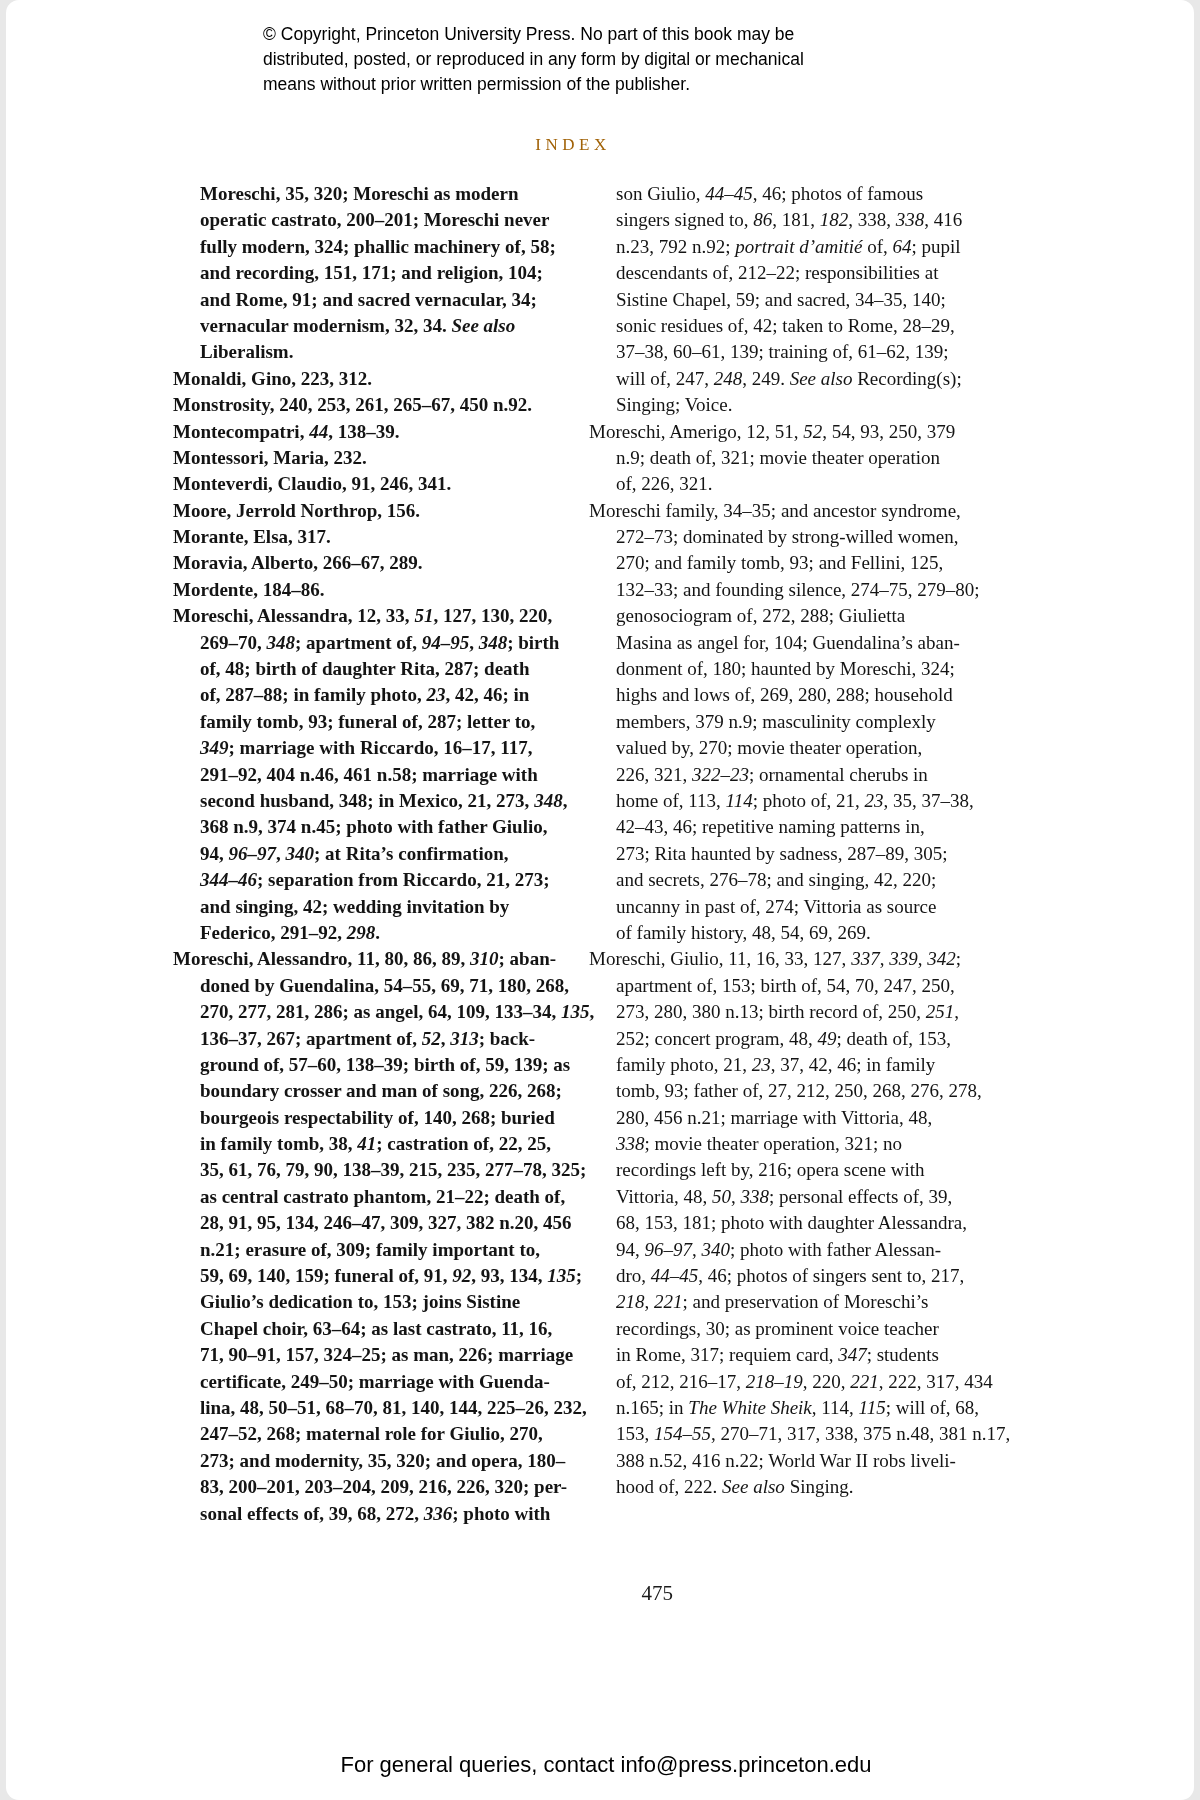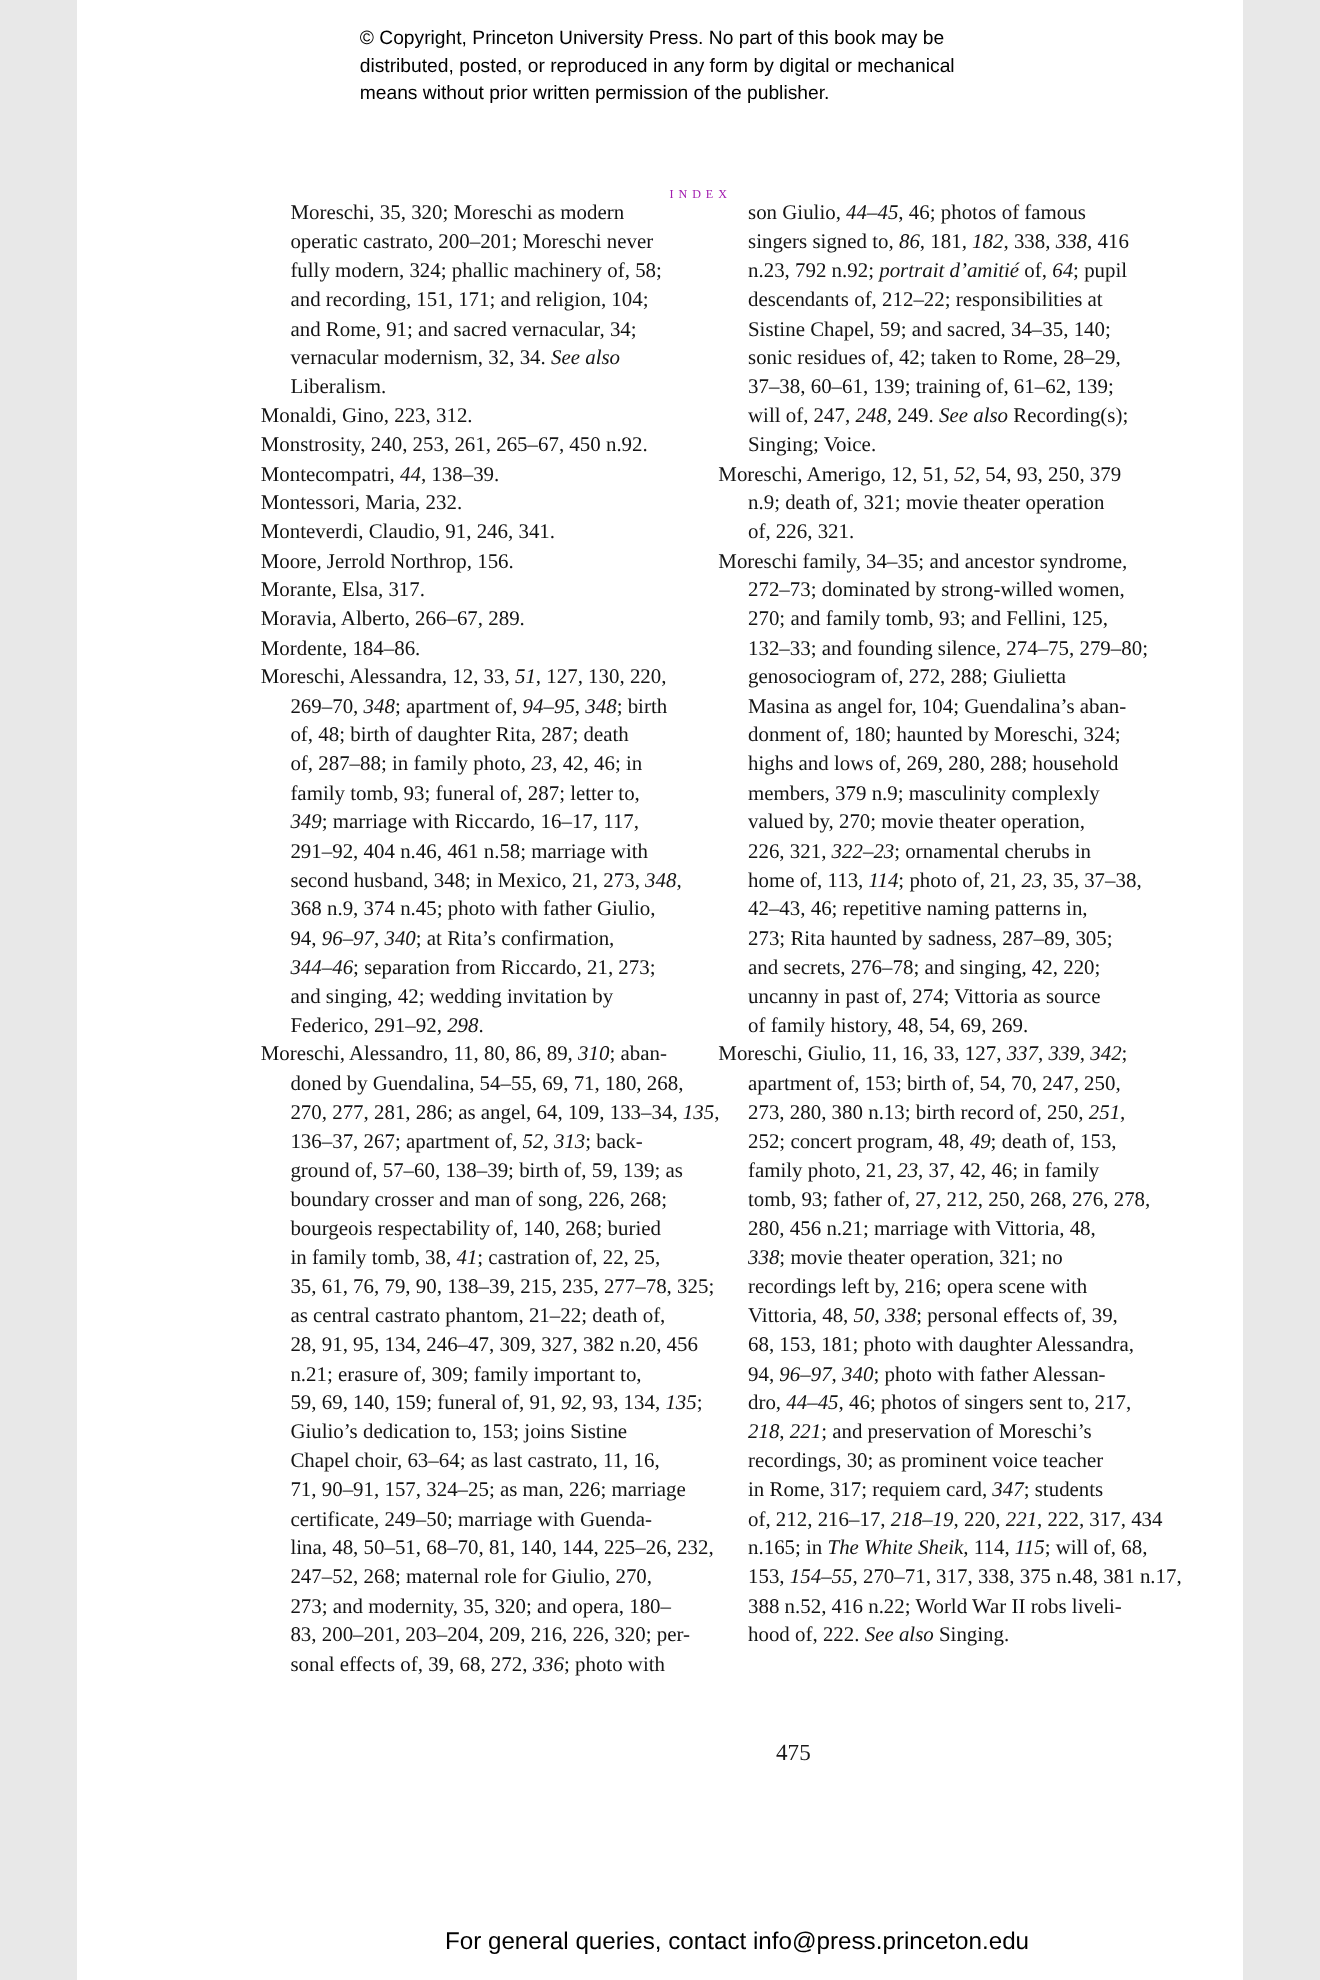--- a/index.html
+++ b/index.html
@@ -1,37 +1,37 @@
 <!DOCTYPE html>
 <html><head>
 <meta charset="utf-8">
 <style>
   html,body { margin:0; padding:0; background:#e8e8e8; }
   .page {
-    position:relative; width:1060px; height:1800px; margin:0 auto;
+    position:relative; width:1188px; height:1800px; margin:0 auto;
     background:#ffffff; color:#141414; overflow:hidden;
     font-family:"Liberation Serif", serif;
+    border-radius:13px;
   }
   .copyright {
     position:absolute; left:257px; top:22px;
     font-family:"Liberation Sans", sans-serif;
     font-size:17.5px; line-height:25px; color:#000;
   }
   .index-head {
     position:absolute; left:467px; top:135px; width:200px;
-    text-align:center; font-size:11px; letter-spacing:4.5px;
-    color:#a21caf;
-    margin-top:36px;
+    text-align:center; font-size:17px; letter-spacing:4.5px;
+    color:#a16207;
   }
   .col {
     position:absolute; top:181px;
     font-size:19px; line-height:26.4px; white-space:nowrap;
     color:#141414;
   }
-  .col-left  { left:167px; width:400px; }
+  .col-left  { left:167px; width:400px;font-weight:bold; }
   .col-right { left:583px; width:404px; }
   .iline { height:26.4px; }
   .iline.turn { padding-left:27px; }
   .iline i { font-style:italic; }
   .folio {
     position:absolute; left:467px; top:1581px; width:200px;
     text-align:right; font-size:21px; color:#1a1a1a;
   }
   .footer {
     position:absolute; left:0; top:1752px; width:1200px;

